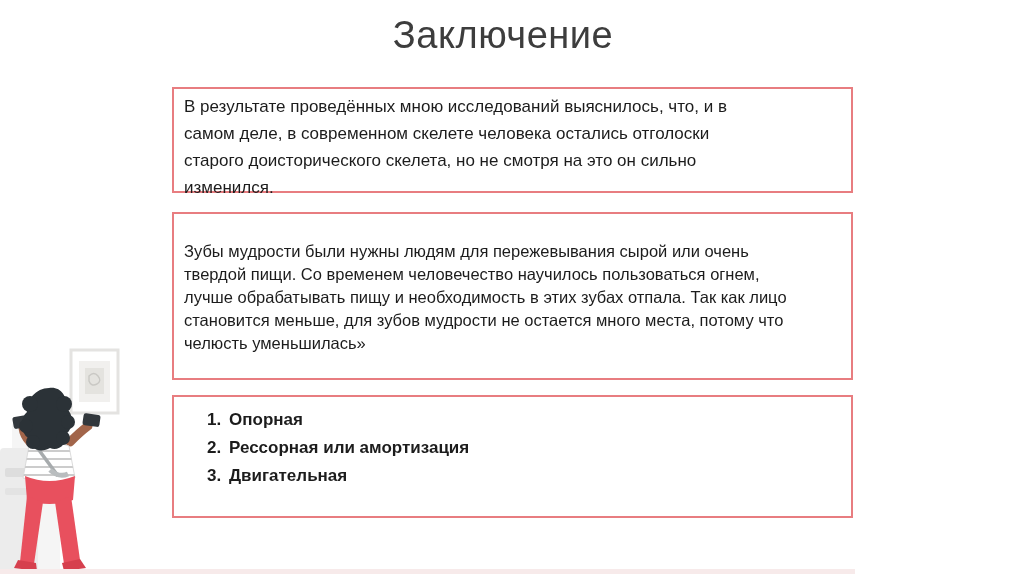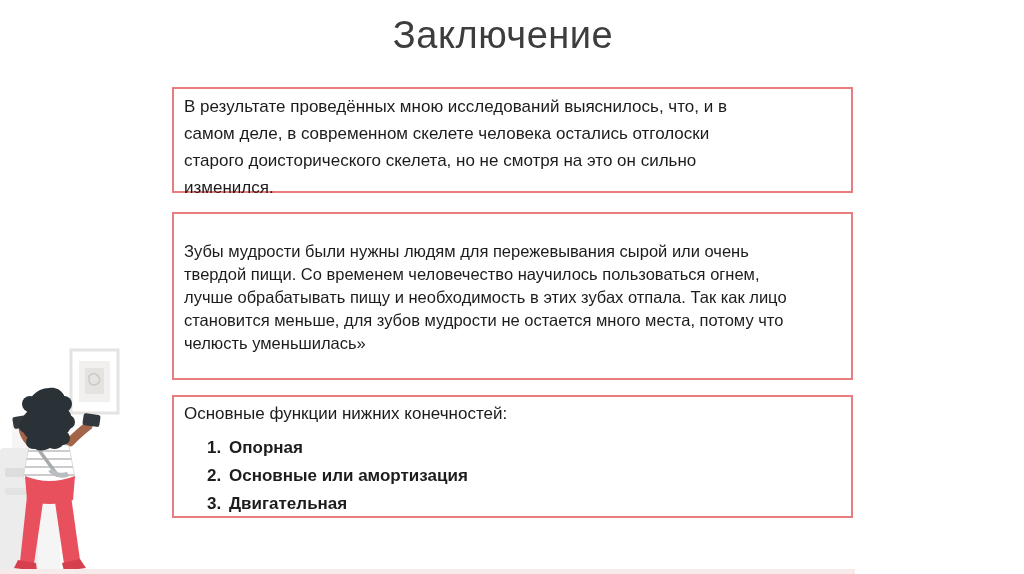--- a/index.html
+++ b/index.html
@@ -71,24 +71,23 @@
   </div>
 
   <div class="box box1">
     <p>В результате проведённых мною исследований выяснилось, что, и в
 самом деле, в современном скелете человека остались отголоски
 старого доисторического скелета, но не смотря на это он сильно
 изменился.</p>
   </div>
 
   <div class="box box3">
-    <p class="list-header">Основные функции нижних конечностей:</p>
     <ol>
       <li>Опорная</li>
-      <li>Основные или амортизация</li>
+      <li>Рессорная или амортизация</li>
       <li>Двигательная</li>
     </ol>
   </div>
 
   <svg class="illu illu-left" width="180" height="244" viewBox="0 0 180 244" aria-hidden="true">
     <g>
       <rect x="12" y="92" width="48" height="152" rx="4" fill="#f5f5f5"></rect>
       <rect x="0" y="118" width="38" height="126" rx="4" fill="#ececec"></rect>
       <rect x="5" y="138" width="28" height="9" rx="2" fill="#dddddd"></rect>
       <rect x="5" y="158" width="28" height="7" rx="2" fill="#e3e3e3"></rect>

